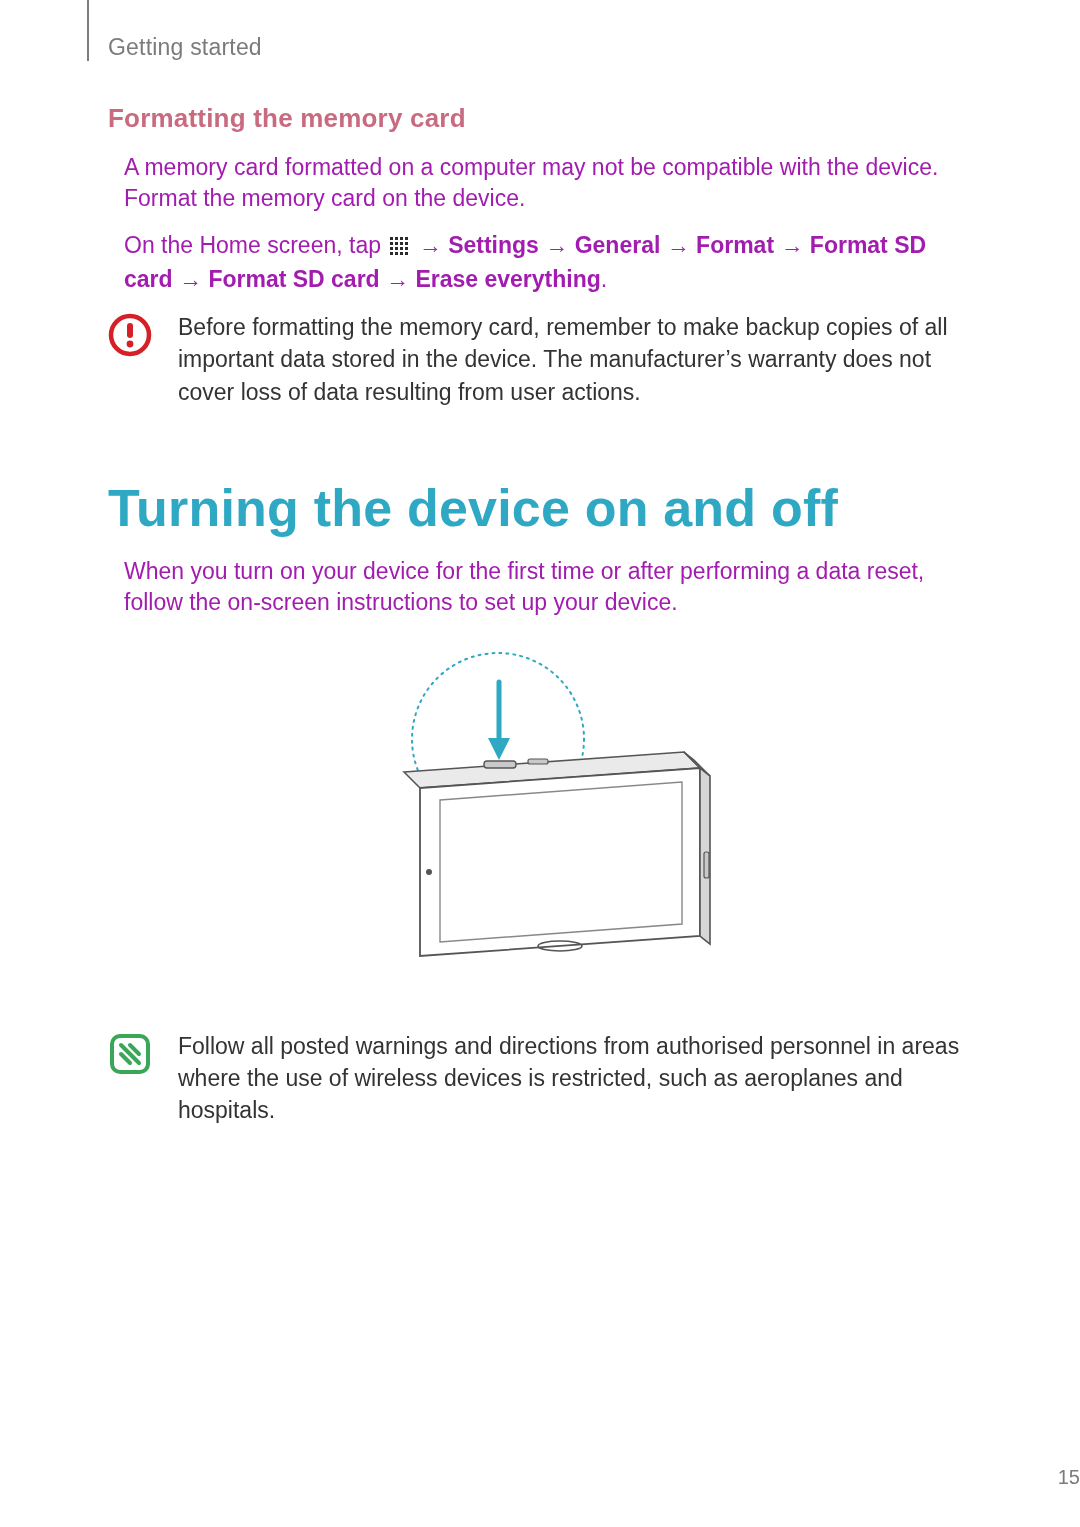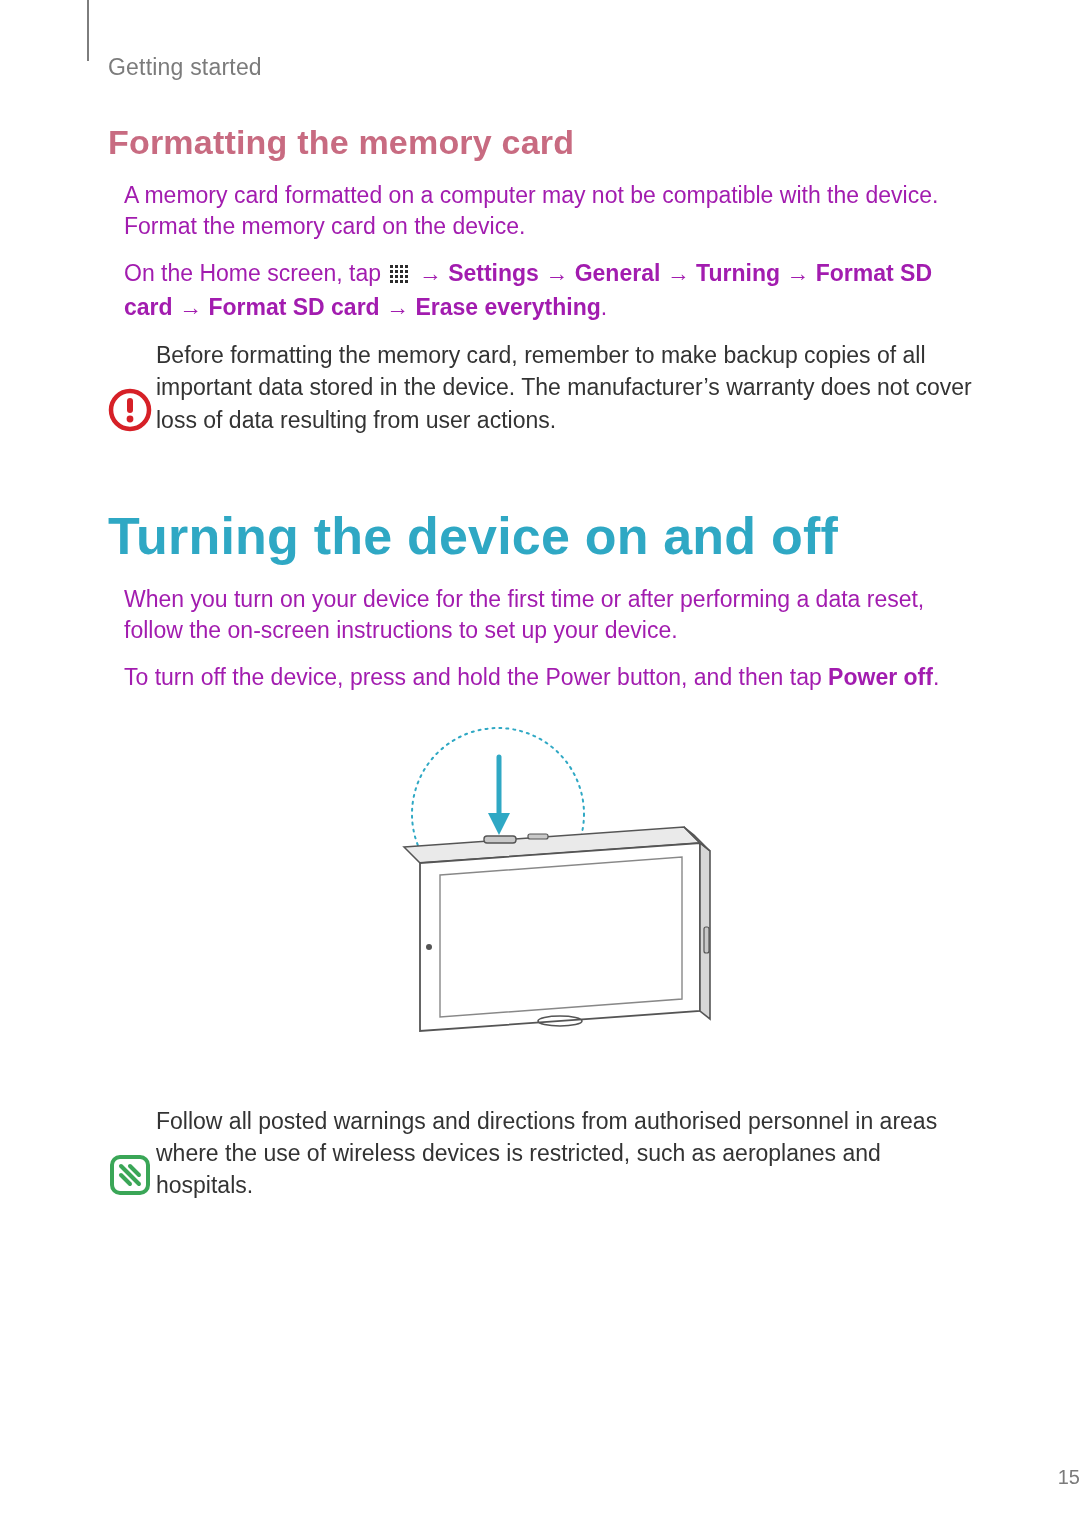--- a/index.html
+++ b/index.html
@@ -11,41 +11,41 @@
     background: #ffffff;
     font-family: "Segoe UI", "Helvetica Neue", Arial, sans-serif;
     color: #333333;
     -webkit-font-smoothing: antialiased;
   }
   .page {
     position: relative;
     width: 1080px;
     height: 1527px;
     box-sizing: border-box;
-    padding: 48px 100px 40px 108px;
+    padding: 28px 100px 40px 108px;
   }
   .header-rule {
     position: absolute;
     left: 87px;
     top: 0;
     width: 2px;
     height: 61px;
     background: #7d7d7d;
   }
   .section-label {
     font-size: 23px;
     color: #7b7b7b;
     margin-top: 6px;
     margin-bottom: 42px;
     letter-spacing: 0.2px;
   }
   h2.rose {
     color: #c86b81;
     font-weight: 700;
-    font-size: 34px;
+    font-size: 26px;
     margin: 0 0 18px 0;
     letter-spacing: 0.2px;
   }
   h1.teal {
     color: #2fa8c4;
     font-weight: 700;
     font-size: 52px;
     margin: 70px 0 18px 0;
     letter-spacing: 0.2px;
   }
@@ -56,22 +56,22 @@
     margin: 0 0 16px 16px;
   }
   .bold { font-weight: 700; }
   .apps-grid-icon {
     display: inline-block;
     vertical-align: -3px;
     margin: 0 3px 0 2px;
   }
   .callout {
     display: flex;
+    gap: 22px;
     margin: 14px 0 0 0;
-    align-items: flex-end;
   }
   .callout .icon-col {
     flex: 0 0 48px;
     padding-top: 2px;
   }
   .callout .text-col {
     flex: 1;
     font-size: 23px;
     line-height: 1.4;
     color: #333333;
@@ -117,40 +117,37 @@
             <rect x="16" y="6" width="3" height="3"></rect>
           <rect x="1" y="11" width="3" height="3"></rect>
             <rect x="6" y="11" width="3" height="3"></rect>
             <rect x="11" y="11" width="3" height="3"></rect>
             <rect x="16" y="11" width="3" height="3"></rect>
           <rect x="1" y="16" width="3" height="3"></rect>
             <rect x="6" y="16" width="3" height="3"></rect>
             <rect x="11" y="16" width="3" height="3"></rect>
             <rect x="16" y="16" width="3" height="3"></rect>
         </g>
-      </svg></span><span> → </span><span class="bold">Settings</span><span> → </span><span class="bold">General</span><span> → </span><span class="bold">Turning</span><span> → </span><span class="bold">Format SD card</span><span> → </span><span class="bold">Format SD card</span><span> → </span><span class="bold">Erase everything</span><span>.</span>
+      </svg></span><span> → </span><span class="bold">Settings</span><span> → </span><span class="bold">General</span><span> → </span><span class="bold">Format</span><span> → </span><span class="bold">Format SD card</span><span> → </span><span class="bold">Format SD card</span><span> → </span><span class="bold">Erase everything</span><span>.</span>
   </p>
 
   <div class="callout">
     <div class="icon-col">
       <svg width="44" height="44" viewBox="0 0 44 44">
         <circle cx="22" cy="22" r="19" fill="none" stroke="#d62027" stroke-width="4.5"></circle>
         <rect x="19" y="10" width="6" height="15" rx="3" fill="#d62027"></rect>
         <circle cx="22" cy="31" r="3.4" fill="#d62027"></circle>
       </svg>
     </div>
     <div class="text-col">Before formatting the memory card, remember to make backup copies of all important data stored in the device. The manufacturer’s warranty does not cover loss of data resulting from user actions.</div>
   </div>
 
   <h1 class="teal">Turning the device on and off</h1>
 
   <p class="body">When you turn on your device for the first time or after performing a data reset, follow the on-screen instructions to set up your device.</p>
-  <p class="body">
-    <span>To turn off the device, press and hold the Power button, and then tap </span><span class="bold">Power off</span><span>.</span>
-  </p>
 
   <div class="figure-wrap">
     <svg width="400" height="320" viewBox="0 0 400 320">
 
       <circle cx="154" cy="97" r="86" fill="none" stroke="#2fa8c4" stroke-width="2" stroke-dasharray="2 5" stroke-linecap="round"></circle>
 
       <g stroke="#2fa8c4" stroke-width="5" fill="#2fa8c4" stroke-linecap="round">
         <line x1="155" y1="40" x2="155" y2="100"></line>
         <polygon points="155,118 144,96 166,96" stroke="none"></polygon>
       </g>

